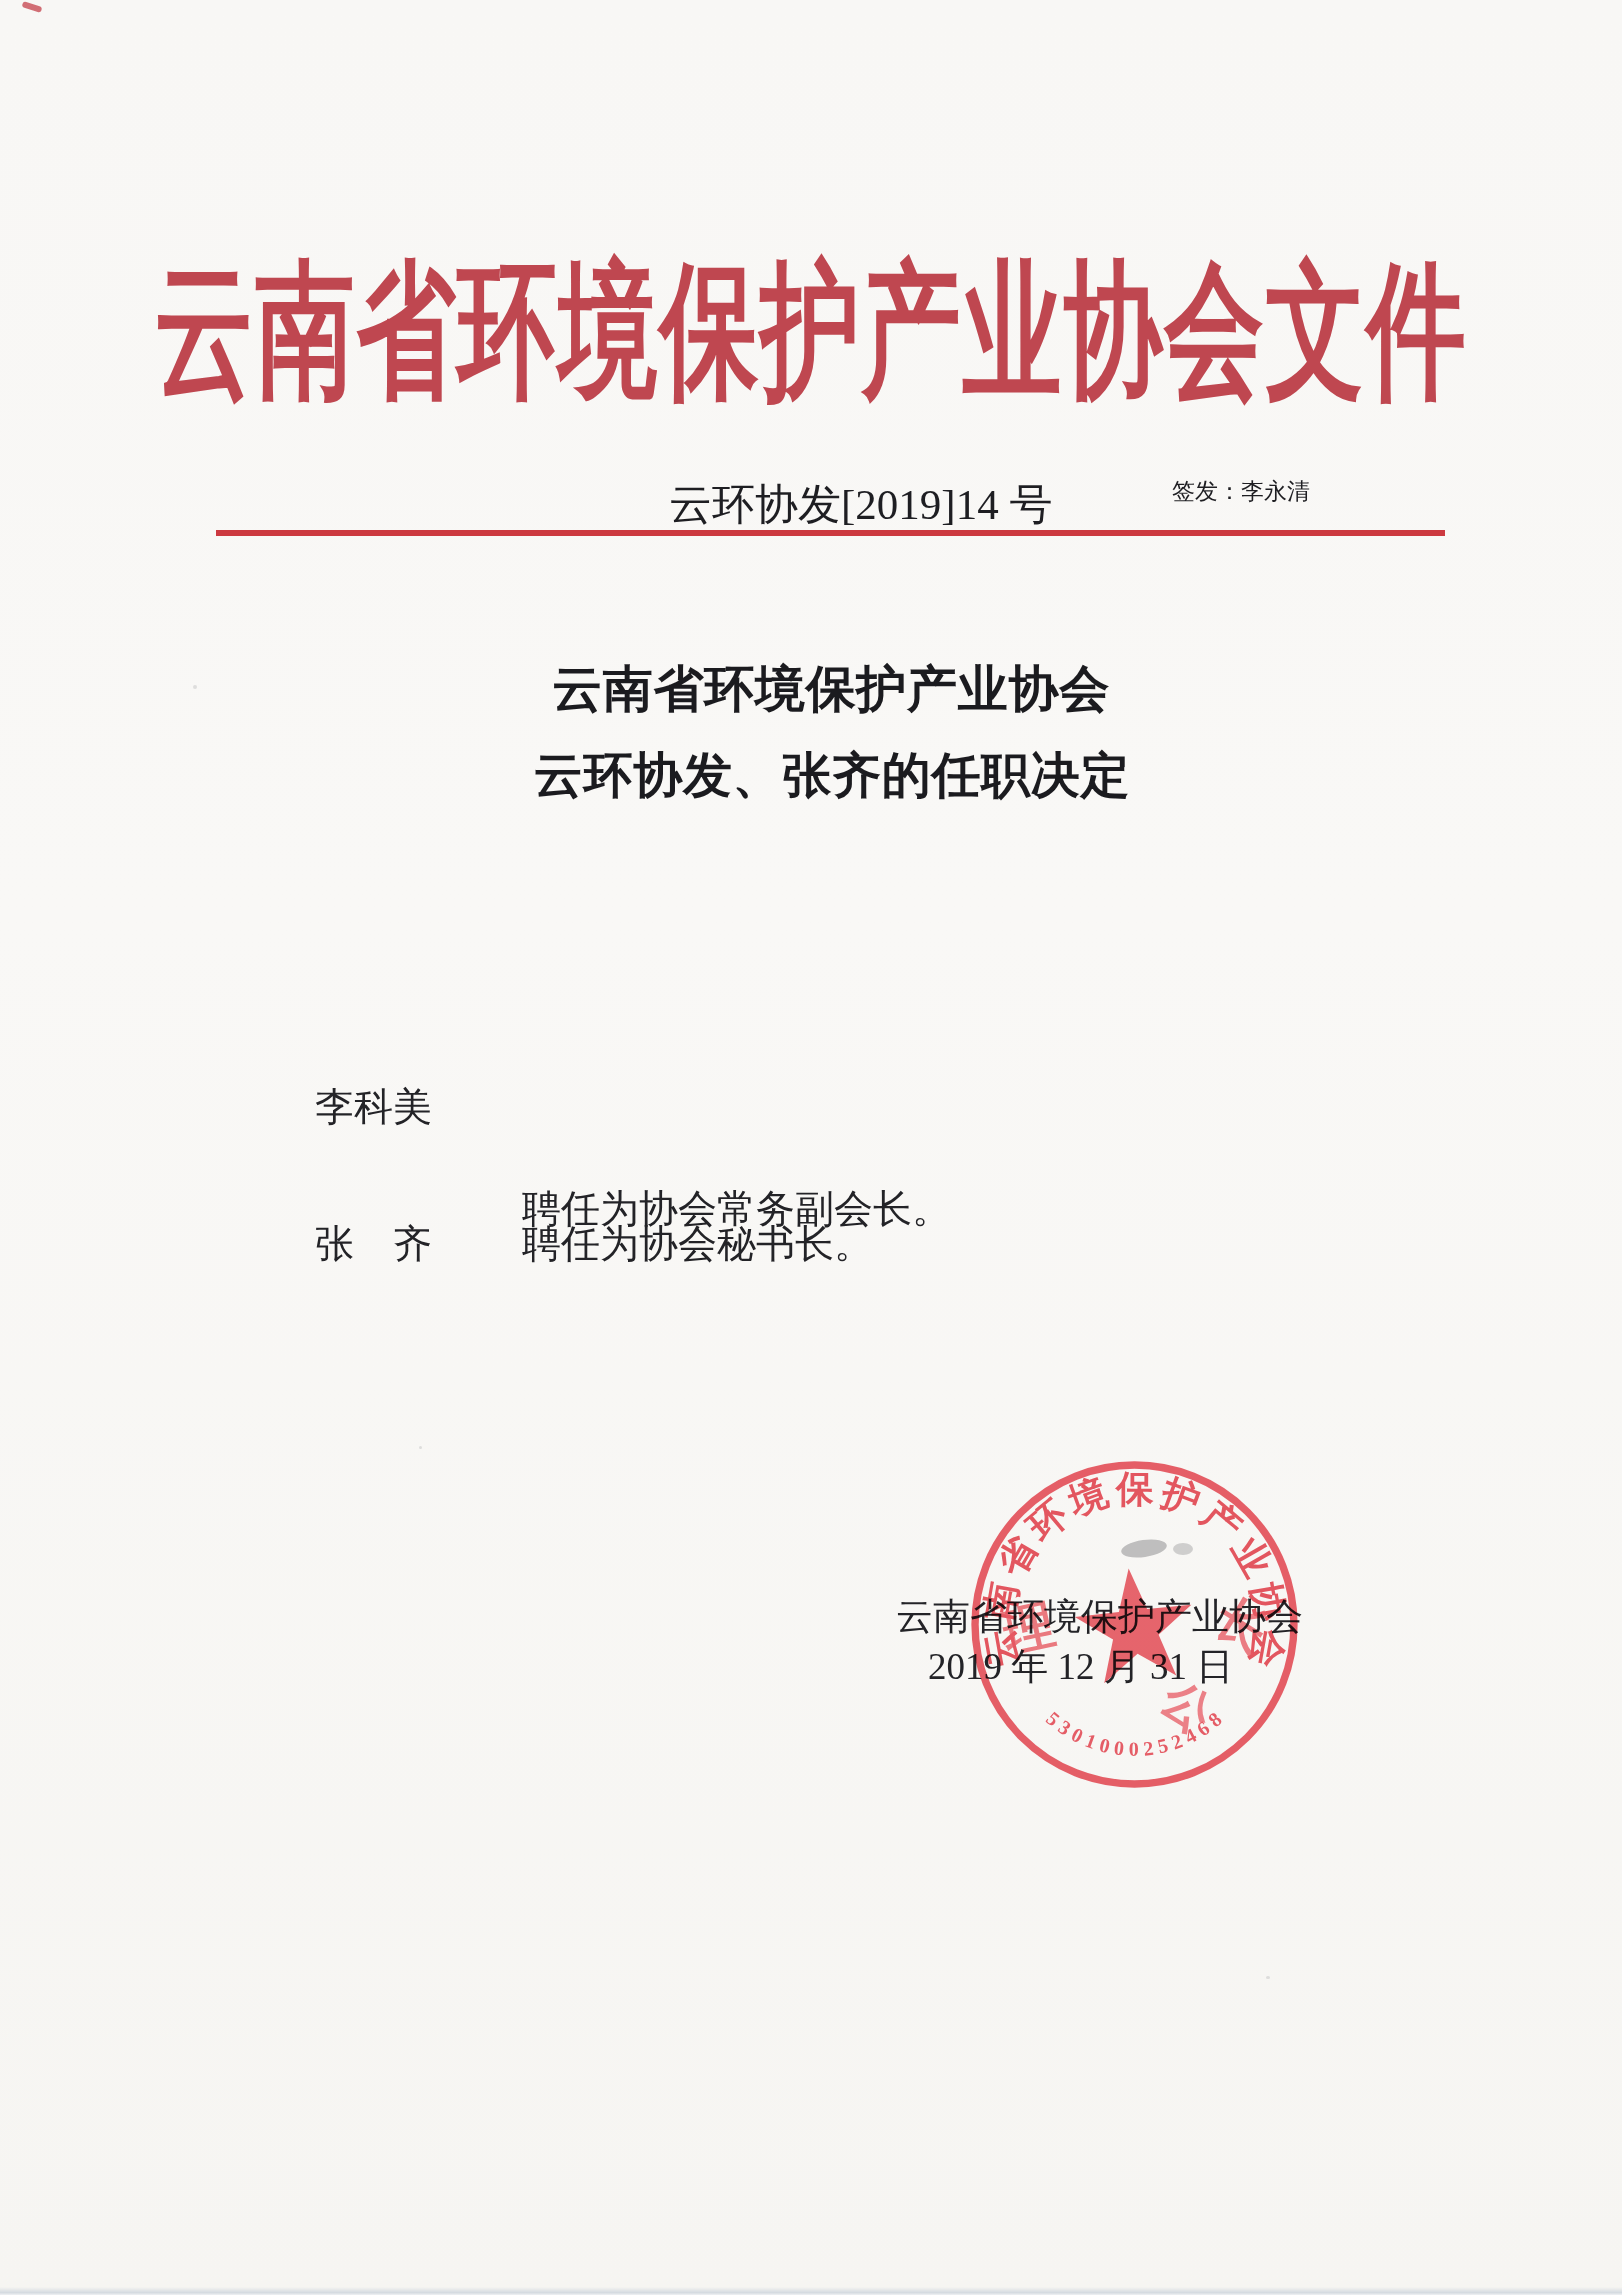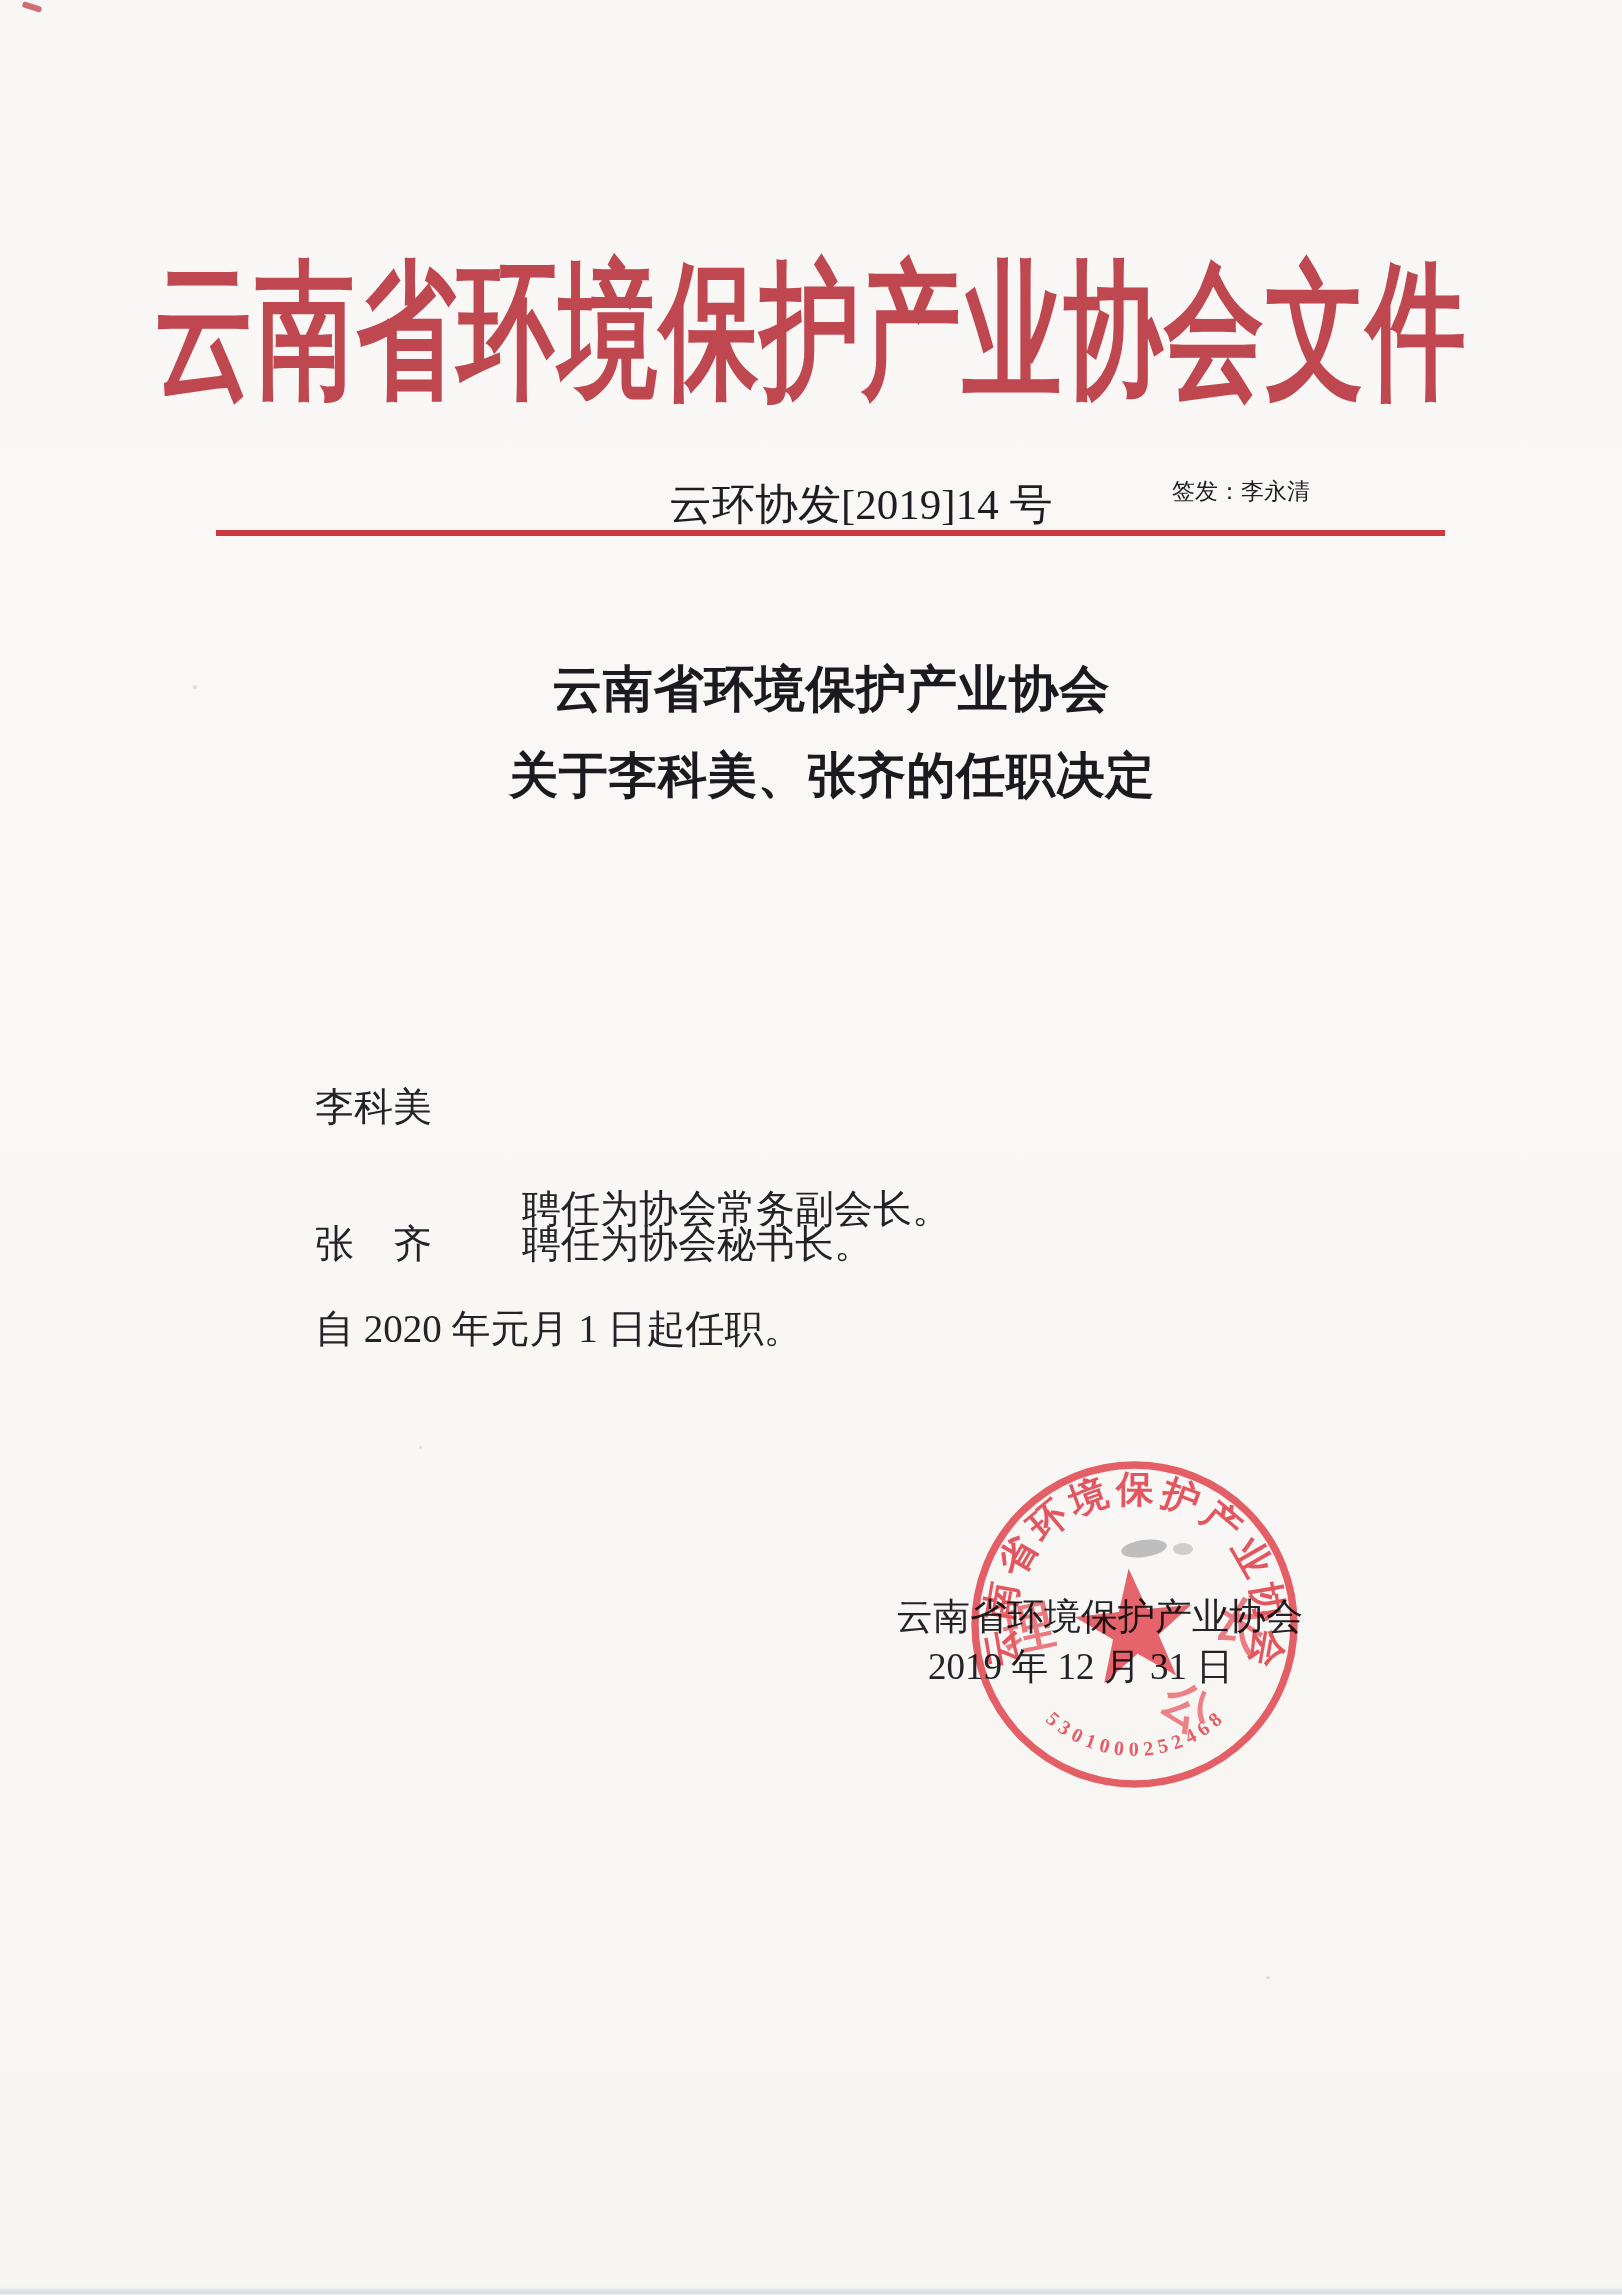--- a/index.html
+++ b/index.html
@@ -81,30 +81,29 @@
   <div class="header-title">云南省环境保护产业协会文件</div>
 
   <div class="docnum-row">
     <span class="doc-number">云环协发[2019]14 号</span>
     <span class="issuer">签发：李永清</span>
   </div>
 
   <div class="red-rule"></div>
 
   <div class="doc-title-1">云南省环境保护产业协会</div>
-  <div class="doc-title-2">关于李科美、张齐的任职决定</div>
+  <div class="doc-title-2">云环协发、张齐的任职决定</div>
 
 
   <div class="body-line bl3-name">李科美</div>
   <div class="body-line bl3-role">聘任为协会常务副会长。</div>
 
   <div class="body-line bl4-name">张　齐</div>
   <div class="body-line bl4-role">聘任为协会秘书长。</div>
 
-  <div class="body-line bl5">自 2020 年元月 1 日起任职。</div>
 
   <div class="sig-org">云南省环境保护产业协会</div>
   <div class="sig-date">2019 年 12 月 31 日</div>
 
   <div class="seal">
     <svg viewBox="0 0 500 500" xmlns="http://www.w3.org/2000/svg">
       <defs>
         <path id="ringArc" d="M 84.2 327.4 A 183 183 0 1 1 415.8 327.4" fill="none"></path>
         <path id="codeArc" d="M 99.8 376 A 196 196 0 0 0 400.2 376" fill="none"></path>
       </defs>

